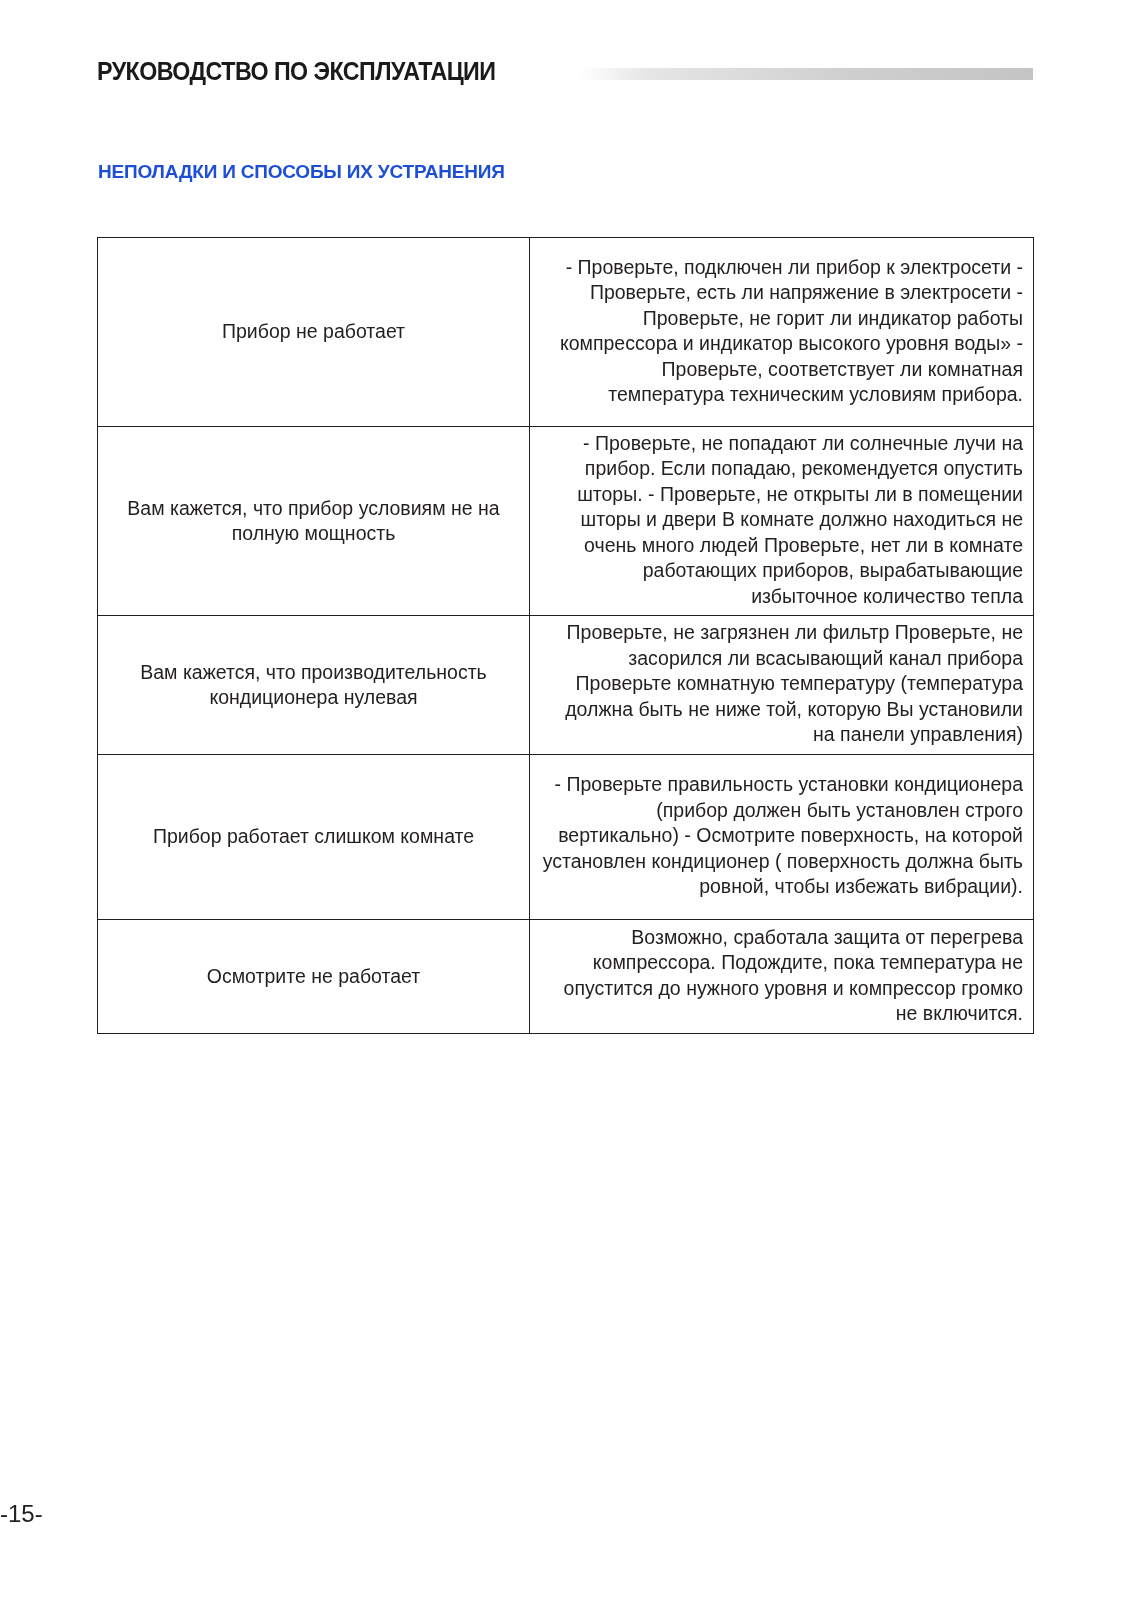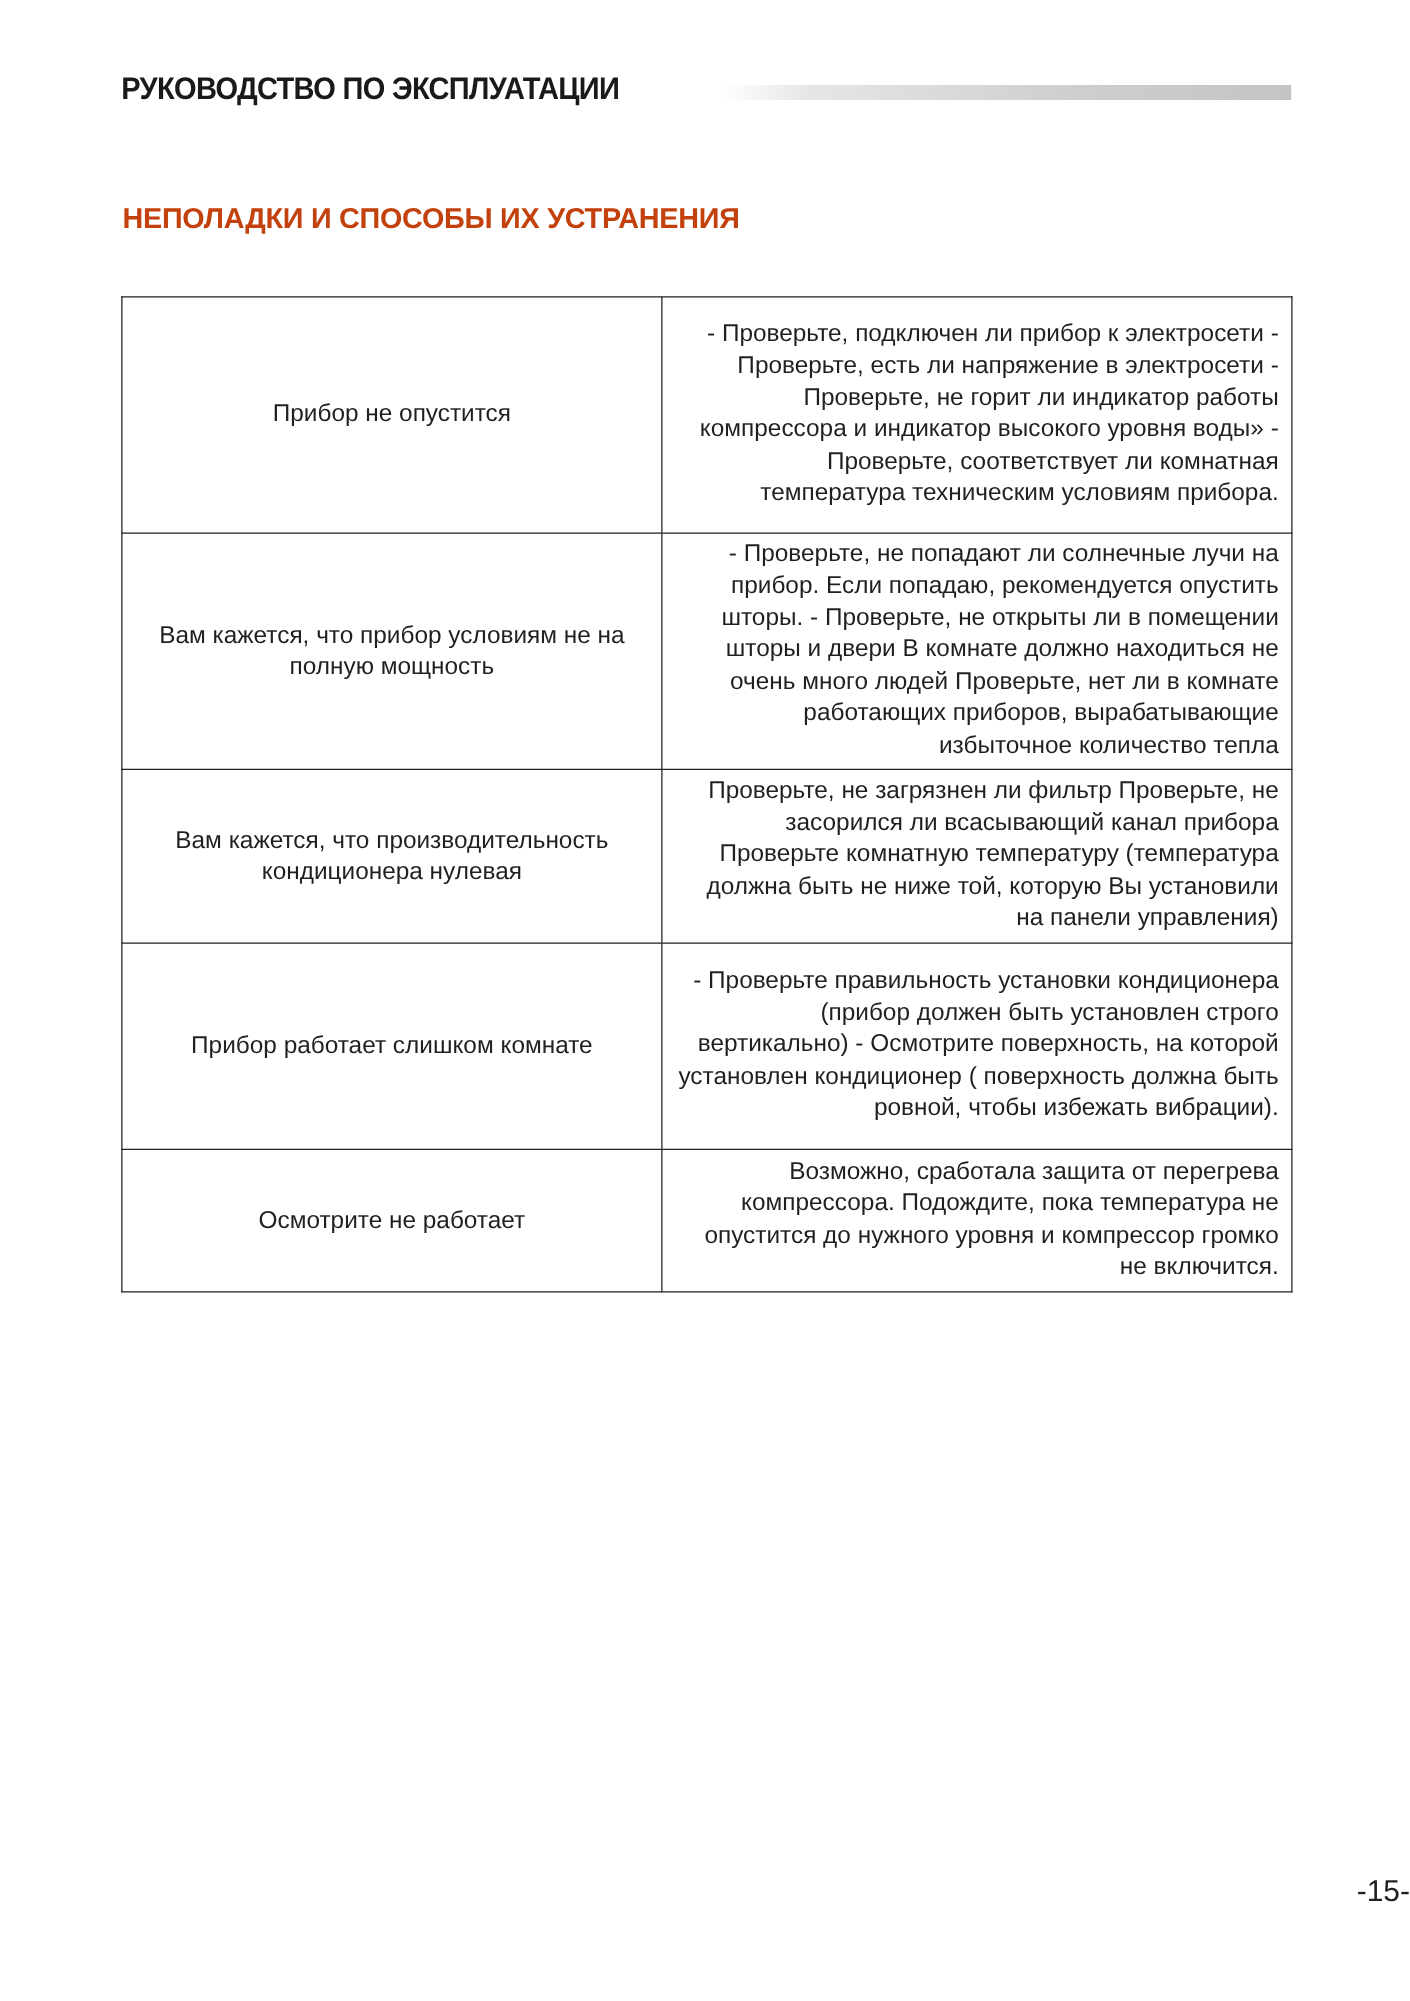--- a/index.html
+++ b/index.html
@@ -42,23 +42,23 @@
       top: 12px;
       width: 454px;
       height: 12px;
       background: linear-gradient(to right, #ffffff 0%, #e6e6e6 15%, #cfcfcf 60%, #c4c4c4 100%);
     }
     .section-title {
       position: absolute;
       left: 98px;
       top: 161px;
       font-weight: bold;
-      font-size: 23px;
+      font-size: 19px;
       letter-spacing: -0.2px;
-      color: #c2410c;
+      color: #1d4ed8;
       white-space: nowrap;
     }
     table.trouble {
       position: absolute;
       left: 97px;
       top: 237px;
       width: 937px;
       border-collapse: collapse;
       table-layout: fixed;
     }
@@ -76,39 +76,39 @@
     }
     td.solution {
       text-align: right;
       padding: 2px 10px 4px 11px;
     }
     .page-number {
       position: absolute;
       left: 0;
       width: 1128px;
       top: 1500px;
-      text-align: right;
+      text-align: left;
       font-size: 24px;
       color: #231f20;
     }
   </style>
 </head>
 <body>
 
 <div class="header">
   <div class="header-title">РУКОВОДСТВО ПО ЭКСПЛУАТАЦИИ</div>
   <div class="header-bar"></div>
 </div>
 
 <div class="section-title">НЕПОЛАДКИ И СПОСОБЫ ИХ УСТРАНЕНИЯ</div>
 
 <table class="trouble">
   <tbody>
     <tr style="height:189px;">
-      <td class="problem">Прибор не опустится</td>
+      <td class="problem">Прибор не работает</td>
       <td class="solution">- Проверьте, подключен ли прибор к электросети - Проверьте, есть ли напряжение в электросети - Проверьте, не горит ли индикатор работы компрессора и индикатор высокого уровня воды» - Проверьте, соответствует ли комнатная температура техническим условиям прибора.</td>
     </tr>
     <tr style="height:189px;">
       <td class="problem">Вам кажется, что прибор условиям не на полную мощность</td>
       <td class="solution">- Проверьте, не попадают ли солнечные лучи на прибор. Если попадаю, рекомендуется опустить шторы. - Проверьте, не открыты ли в помещении шторы и двери В комнате должно находиться не очень много людей Проверьте, нет ли в комнате работающих приборов, вырабатывающие избыточное количество тепла</td>
     </tr>
     <tr style="height:139px;">
       <td class="problem">Вам кажется, что производительность кондиционера нулевая</td>
       <td class="solution">Проверьте, не загрязнен ли фильтр Проверьте, не засорился ли всасывающий канал прибора Проверьте комнатную температуру (температура должна быть не ниже той, которую Вы установили на панели управления)</td>
     </tr>

